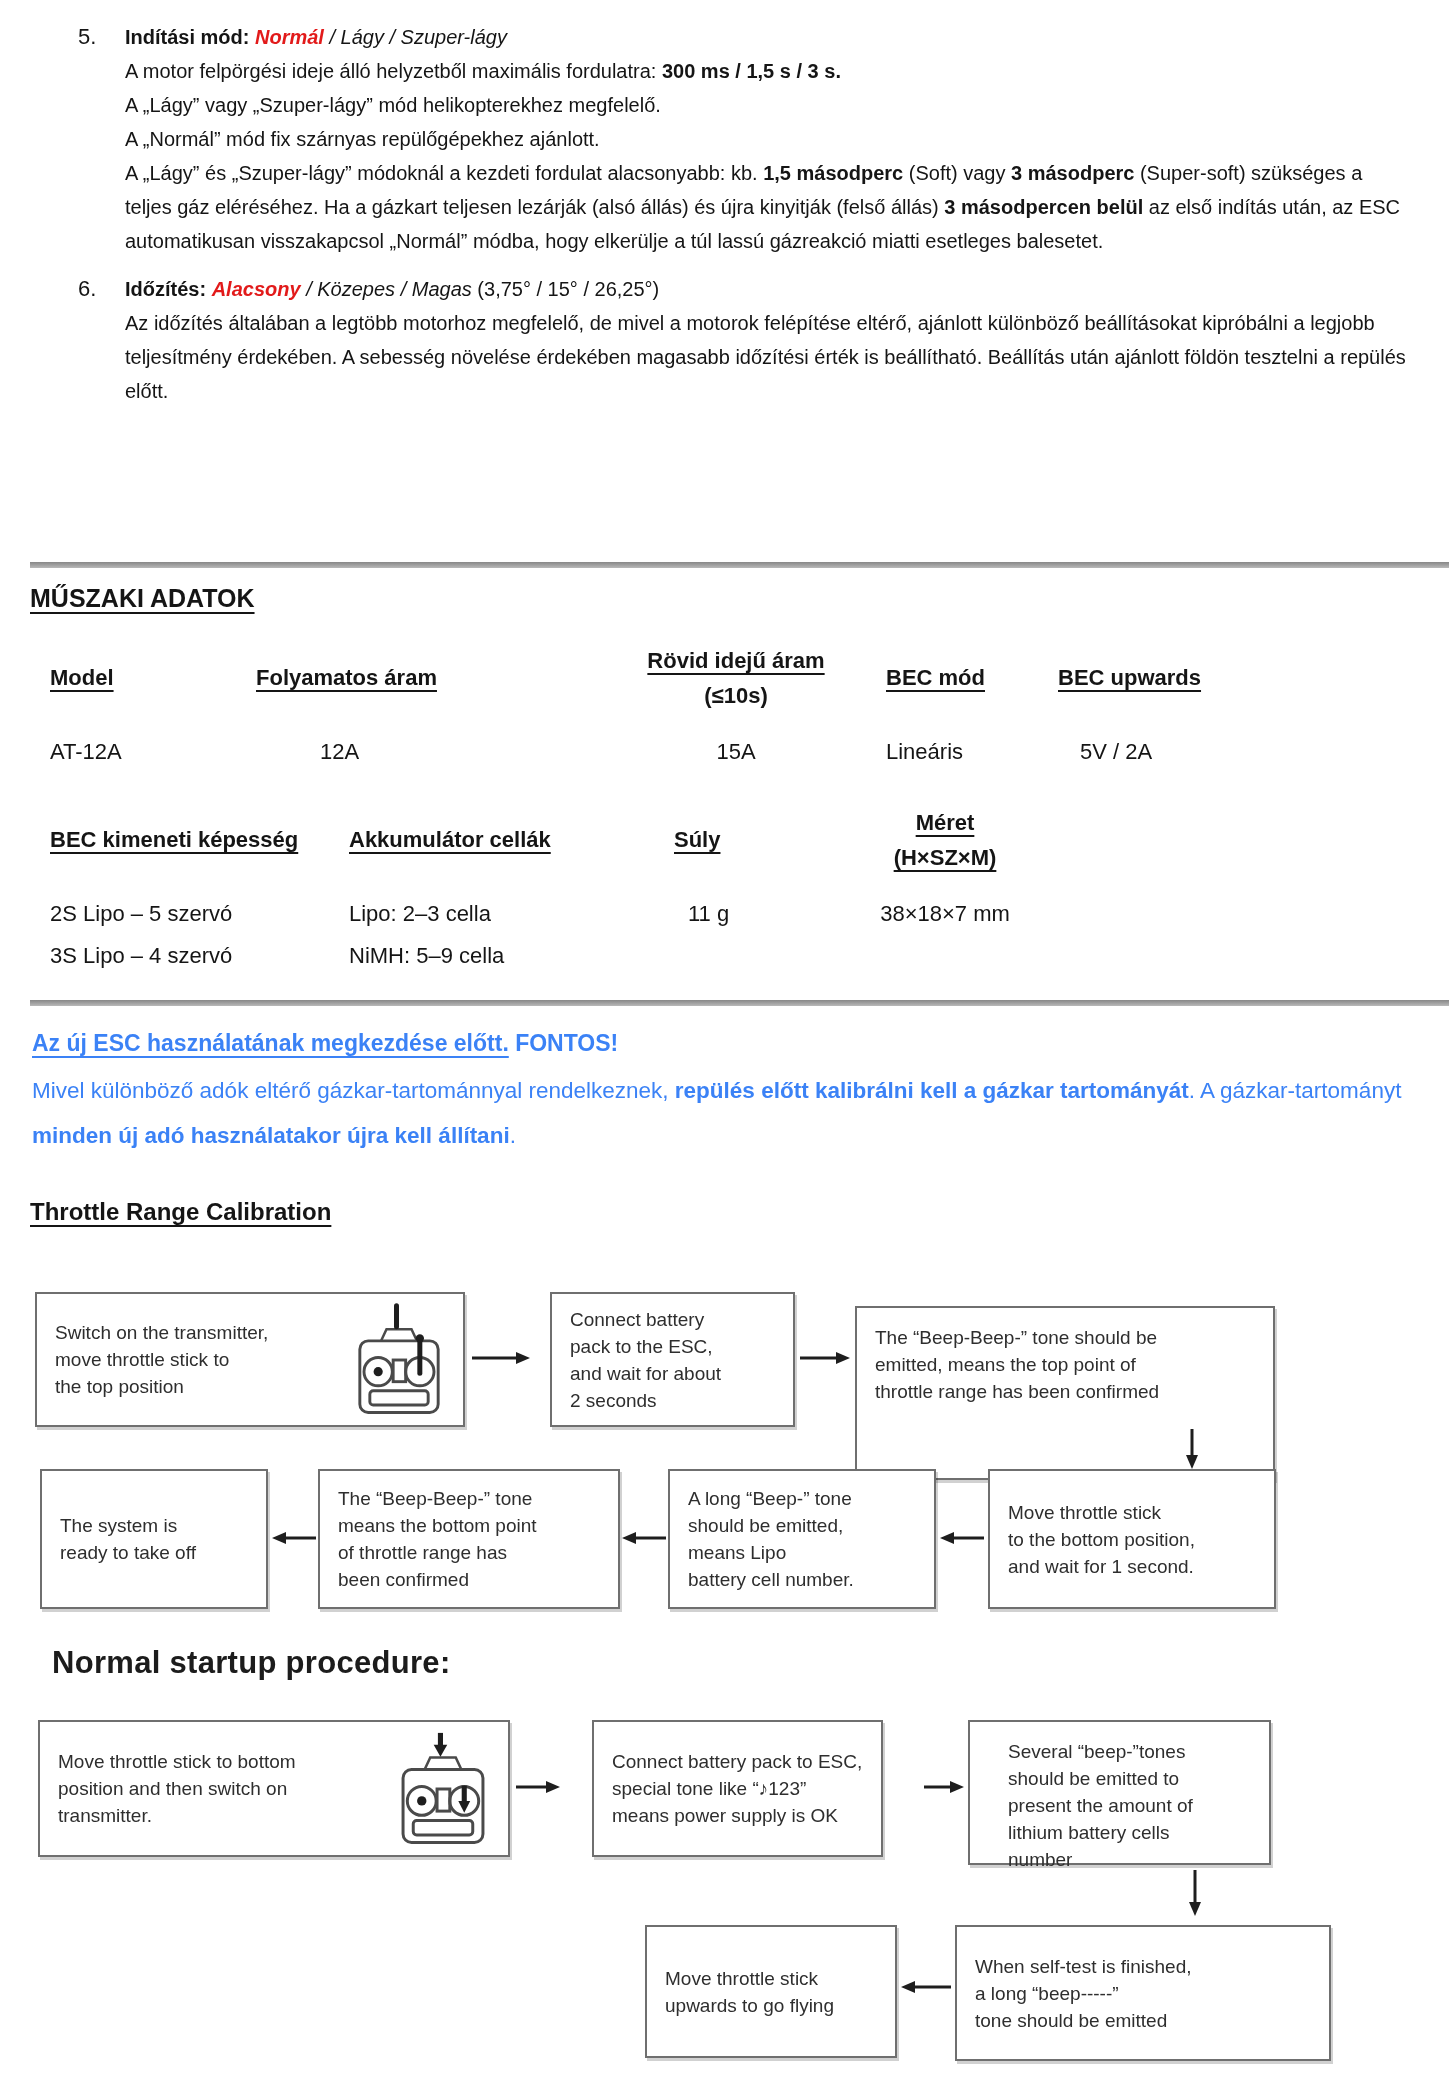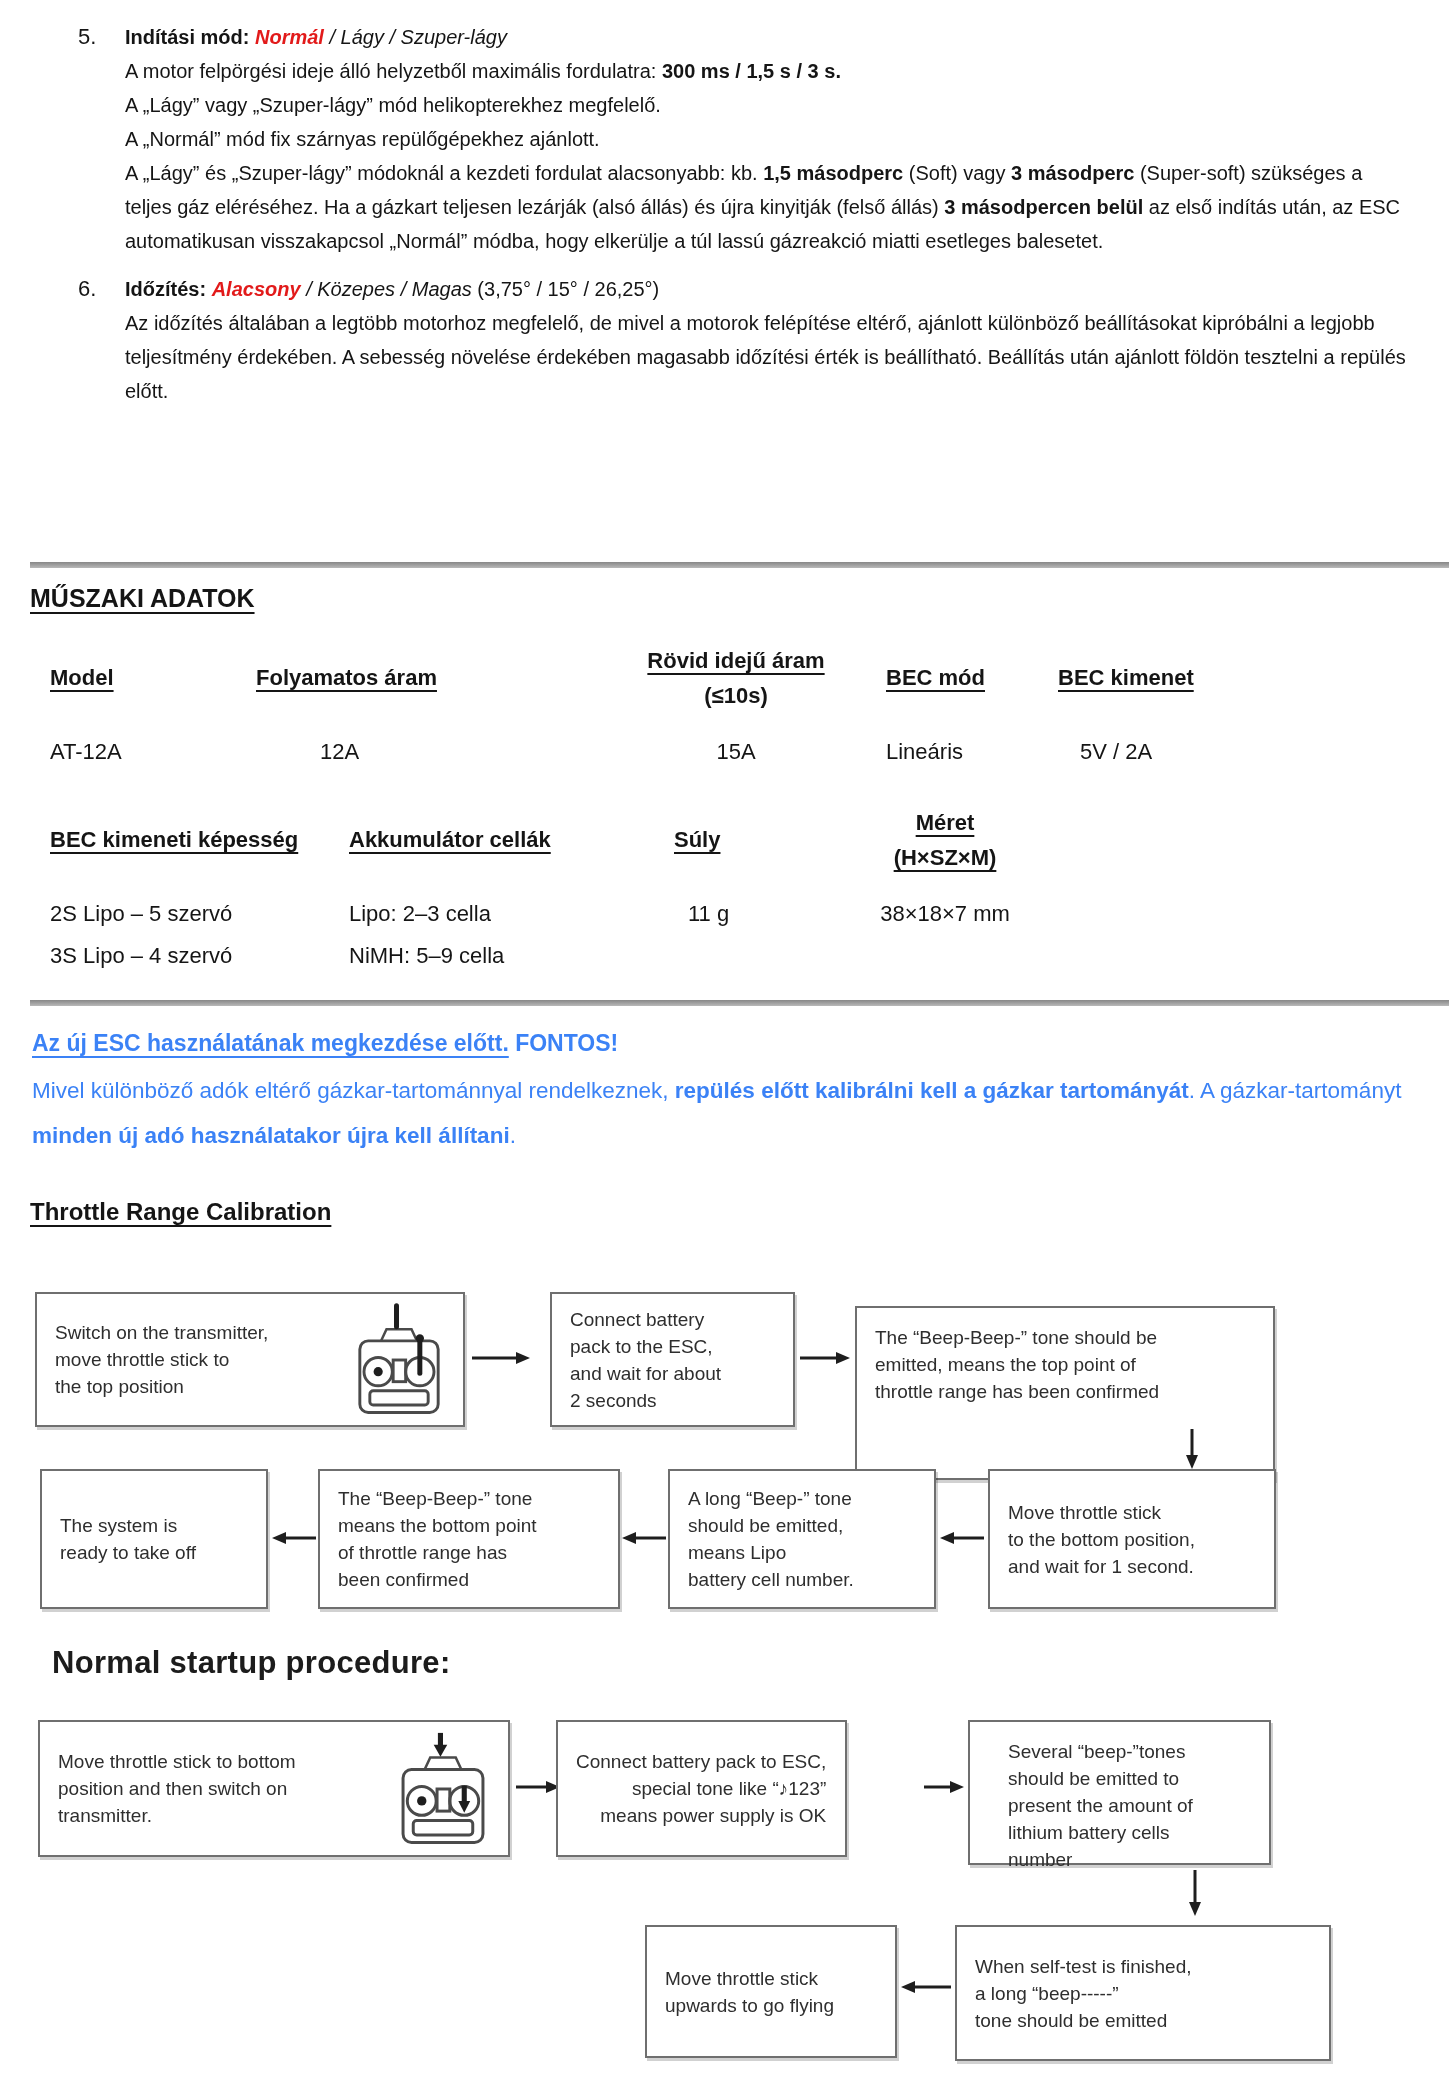--- a/index.html
+++ b/index.html
@@ -93,21 +93,21 @@
     <h2 class="h-main">MŰSZAKI ADATOK</h2>
 
     <div class="grid t1 ghead">
       <div class="th u pad6">Model</div>
       <div class="th u">Folyamatos áram</div>
       <div class="cc stack">
           <span class="th u">Rövid idejű áram</span>
           <span class="th">(≤10s)</span>
         </div>
       <div class="th u">BEC mód</div>
-      <div class="th u">BEC kimenet</div>
+      <div class="th u">BEC upwards</div>
     </div>
     <div class="grid t1 vrow">
       <div class="pad6">AT-12A</div>
       <div class="pad64">12A</div>
       <div class="cc">15A</div>
       <div>Lineáris</div>
       <div class="pad22">5V / 2A</div>
     </div>
 
     <div class="grid t2 ghead" style="margin-top:40px;">
@@ -237,21 +237,21 @@
         <circle cx="85" cy="84" r="17" fill="none" stroke="#4a4a4a" stroke-width="3.5"></circle>
         <line x1="85" y1="66" x2="85" y2="86" stroke="#1e1e1e" stroke-width="6"></line>
         <polygon points="78,84 92,84 85,98" fill="#1e1e1e"></polygon>
         <rect x="25" y="107" width="70" height="17" rx="4" fill="none" stroke="#4a4a4a" stroke-width="3.5"></rect>
       </svg>
     </div>
     <svg class="arrow" style="left:516px;top:62px;" width="44" height="14">
         <line x1="0" y1="7" x2="30" y2="7" stroke="#1e1e1e" stroke-width="3"></line>
         <polygon points="30,1 30,13 44,7" fill="#1e1e1e"></polygon>
       </svg>
-    <div class="fbox" style="left:556px;top:2px;width:291px;height:137px;text-align:right;">
+    <div class="fbox" style="left:592px;top:2px;width:291px;height:137px;">
         <span class="txt">Connect battery pack to ESC,
 special tone like “♪123”
 means power supply is OK</span>
       </div>
     <svg class="arrow" style="left:924px;top:62px;" width="40" height="14">
         <line x1="0" y1="7" x2="26" y2="7" stroke="#1e1e1e" stroke-width="3"></line>
         <polygon points="26,1 26,13 40,7" fill="#1e1e1e"></polygon>
       </svg>
     <div class="fbox topalign" style="left:968px;top:2px;width:303px;height:145px;padding-left:20px;">
         <span class="txt">Several “beep-”tones

